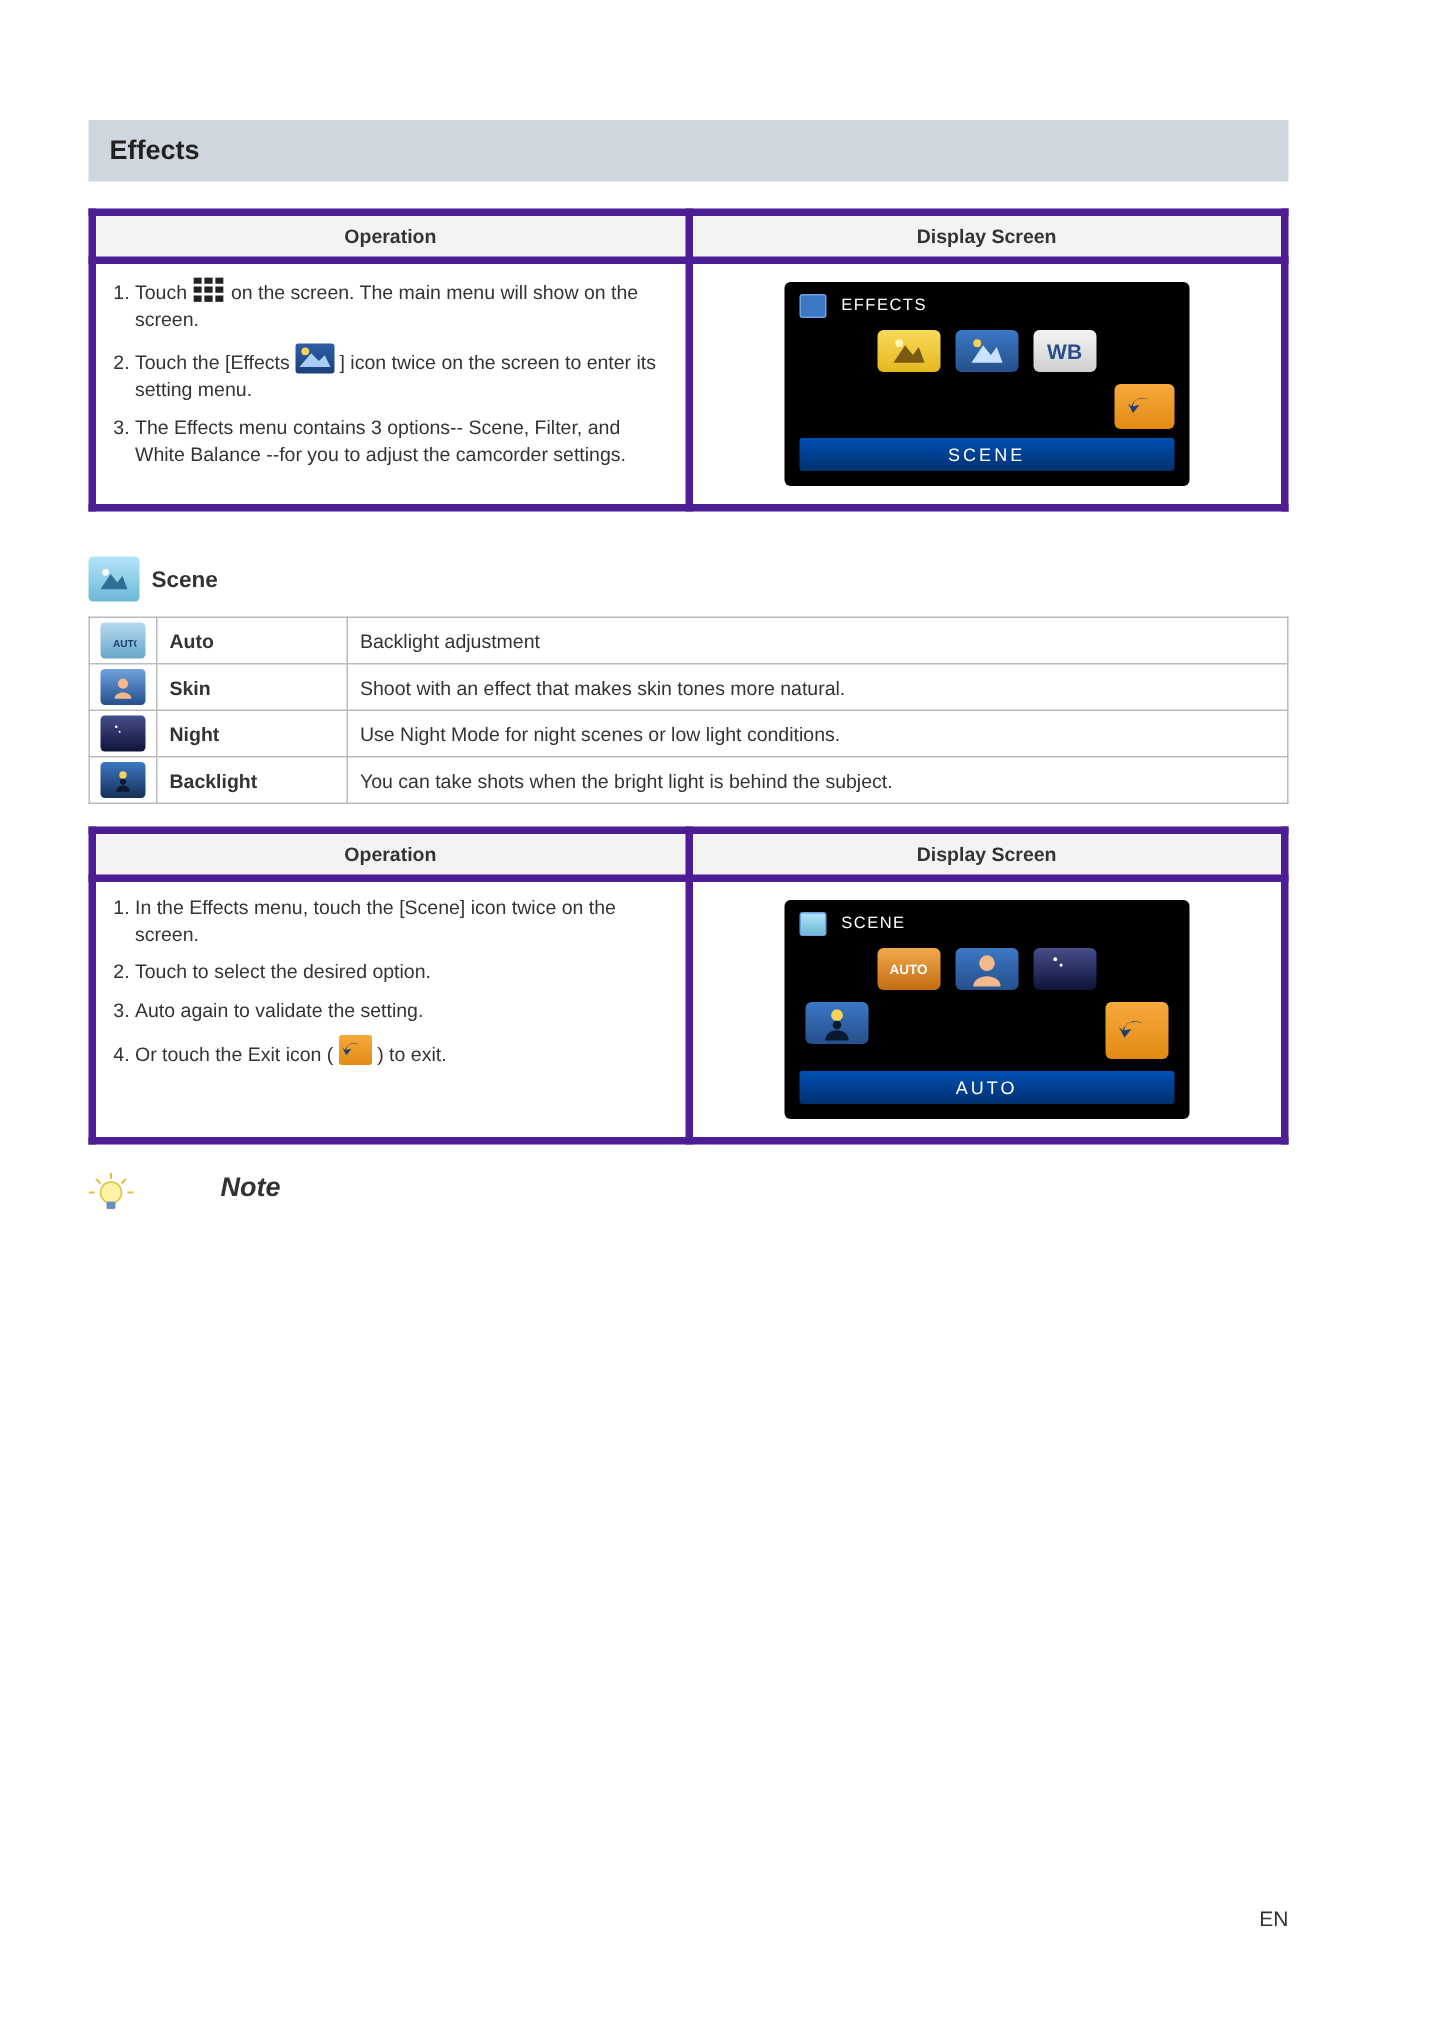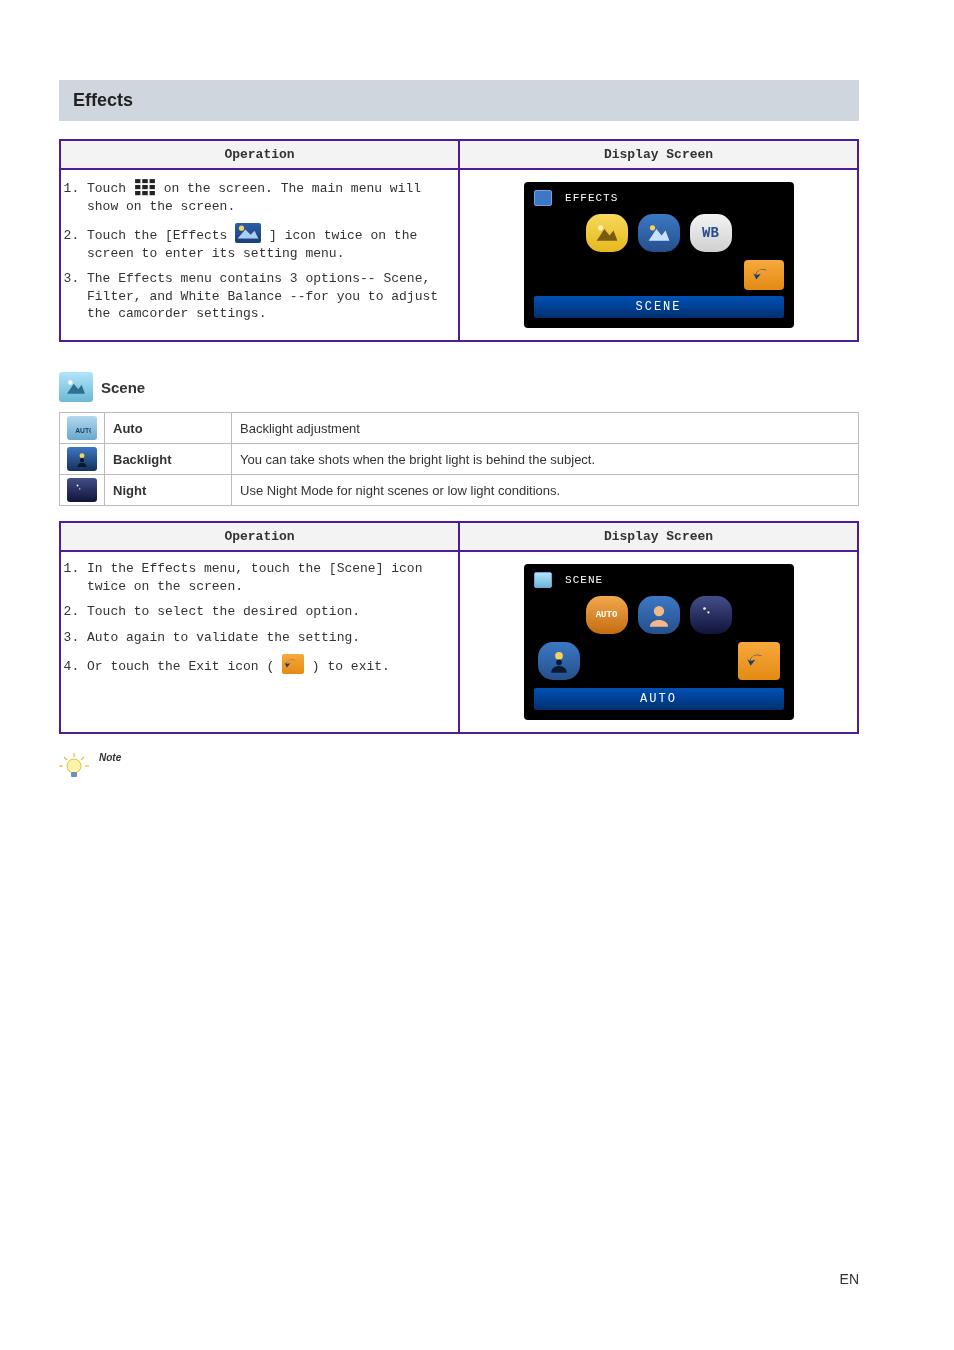--- a/index.html
+++ b/index.html
@@ -23,24 +23,23 @@
     font-weight: bold;
     font-size: 18px;
     color: #222;
     margin-bottom: 18px;
   }
   table.ops {
     width: 100%;
     border-collapse: collapse;
   }
   table.ops th, table.ops td {
-    border: 2px solid #4c1d95;
+    border: 5px solid #4c1d95;
     padding: 6px 8px;
     vertical-align: top;
-    font-family: Liberation Mono, monospace;
   }
   table.ops th {
     background: #f3f3f3;
     font-weight: bold;
     text-align: center;
     font-size: 13px;
   }
   table.ops td.opscell {
     width: 50%;
   }
@@ -106,22 +105,22 @@
     position: relative;
   }
   .display-panel .icon-row {
     display: flex;
     gap: 10px;
     justify-content: center;
     margin-bottom: 8px;
   }
   .display-panel .big-icon {
     width: 42px;
-    height: 38px;
-    border-radius: 15px;
+    height: 28px;
+    border-radius: 4px;
     display: flex;
     align-items: center;
     justify-content: center;
     font-size: 18px;
     font-weight: bold;
   }
   .big-icon.yellow { background: linear-gradient(#f8d95a,#e6b820); }
   .big-icon.blue { background: linear-gradient(#3c78c4,#254f8c); color:#eee; }
   .big-icon.white { background: linear-gradient(#f4f4f4,#cfcfcf); color:#2a4d8a; font-size:14px;}
   .big-icon.grad1 { background: linear-gradient(#f1a94c,#c46c12); }
@@ -210,22 +209,23 @@
     margin-top: 18px;
   }
   .note-block .note-icon {
     width: 30px;
     height: 30px;
     flex-shrink: 0;
   }
   .note-block .note-title {
     font-weight: bold;
     font-style: italic;
-    font-size: 10px;
+    font-size: 18px;
     margin-bottom: 2px;
+    margin-left: 48px;
   }
   .note-block .note-text {
     font-style: italic;
     line-height: 1.4;
   }
   .footer {
     position: absolute;
     bottom: 50px;
     left: 0;
     width: 100%;
@@ -334,40 +334,50 @@
         <tr>
       <td class="iconcell"><span class="mini-icon auto">
               <svg viewBox="0 0 16 14">
                 <text x="2" y="11" font-size="6" fill="#1a3f6a" font-weight="bold">AUTO</text>
               </svg>
             </span></td>
       <td class="namecell">Auto</td>
       <td>Backlight adjustment</td>
     </tr>
     <tr>
-      <td class="iconcell"><span class="mini-icon backlight">
+      <td class="iconcell"><span class="mini-icon skin">
               <svg viewBox="0 0 16 14">
-                <circle cx="8" cy="4" r="2.2" fill="#f6d25a"></circle>
-                <path d="M4 14 C4 9 12 9 12 14 Z" fill="#0a1830"></path>
-                <circle cx="8" cy="8" r="1.8" fill="#0a1830"></circle>
+                <circle cx="8" cy="5" r="3" fill="#f3b98a"></circle>
+                <path d="M3 14 C3 9 13 9 13 14 Z" fill="#f3b98a"></path>
               </svg>
             </span></td>
-      <td class="namecell">Backlight</td>
-      <td>You can take shots when the bright light is behind the subject.</td>
+      <td class="namecell">Skin</td>
+      <td>Shoot with an effect that makes skin tones more natural.</td>
     </tr>
     <tr>
       <td class="iconcell"><span class="mini-icon night">
               <svg viewBox="0 0 16 14">
                 <path d="M11 2 A5 5 0 1 0 11 12 A4 4 0 0 1 11 2 Z" fill="#f6d25a"></path>
                 <circle cx="4" cy="3" r="0.8" fill="#fff"></circle>
                 <circle cx="6" cy="6" r="0.6" fill="#fff"></circle>
               </svg>
             </span></td>
       <td class="namecell">Night</td>
       <td>Use Night Mode for night scenes or low light conditions.</td>
+    </tr>
+    <tr>
+      <td class="iconcell"><span class="mini-icon backlight">
+              <svg viewBox="0 0 16 14">
+                <circle cx="8" cy="4" r="2.2" fill="#f6d25a"></circle>
+                <path d="M4 14 C4 9 12 9 12 14 Z" fill="#0a1830"></path>
+                <circle cx="8" cy="8" r="1.8" fill="#0a1830"></circle>
+              </svg>
+            </span></td>
+      <td class="namecell">Backlight</td>
+      <td>You can take shots when the bright light is behind the subject.</td>
     </tr>
   </tbody>
     </table>
 
   <br>
 
   
   <table class="ops">
     <tbody>
         <tr>

